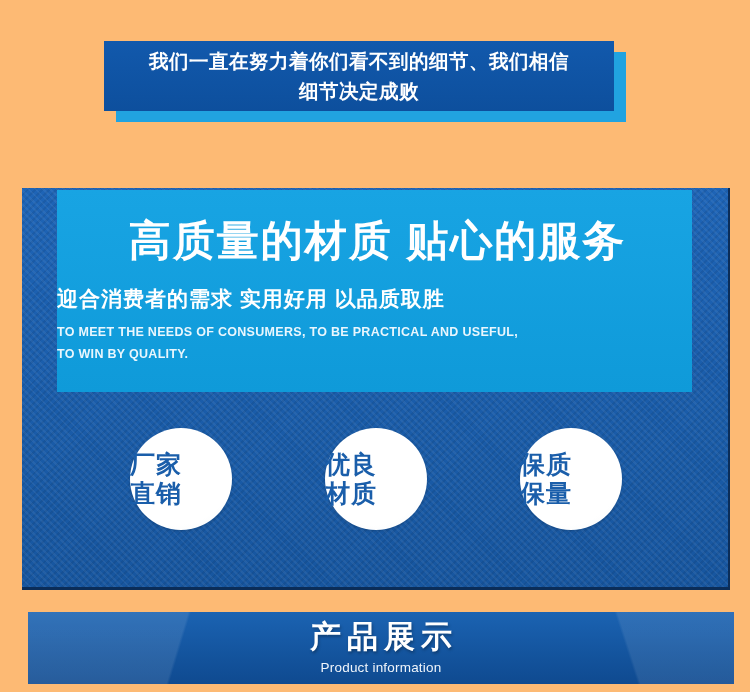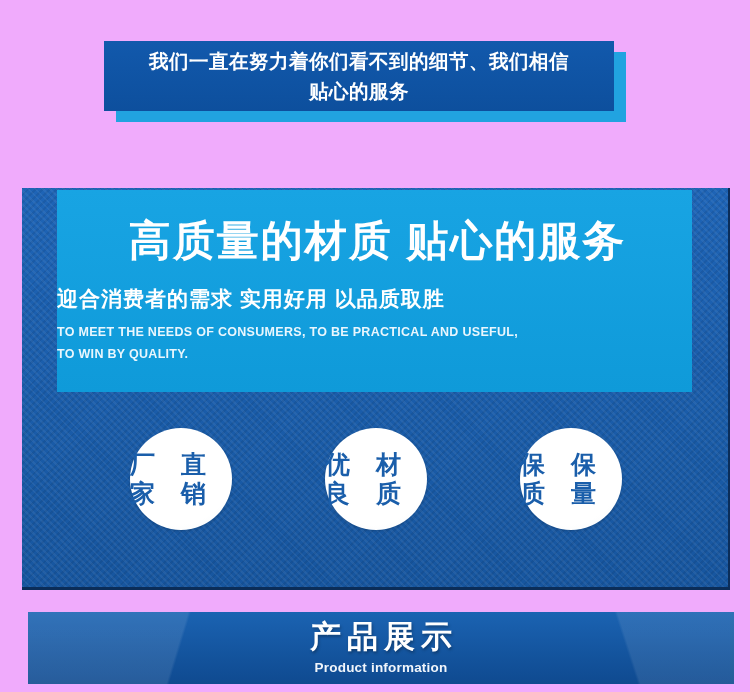--- a/index.html
+++ b/index.html
@@ -13,21 +13,21 @@
     background: #ffffff;
     font-family: "Liberation Sans", "DejaVu Sans", sans-serif;
     overflow: hidden;
     position: relative;
   }
 
   .page {
     position: relative;
     width: 750px;
     height: 692px;
-    background: #f0abfc;
+    background: #fdba74;
     overflow: hidden;
   }
 
   
   .ribbon-wrap {
     position: absolute;
     left: 104px;
     top: 41px;
     width: 510px;
     height: 70px;
@@ -160,22 +160,21 @@
     justify-content: space-between;
     align-items: center;
   }
   .circle {
     width: 102px;
     height: 102px;
     border-radius: 50%;
     background: #fbfcfc;
     background: radial-gradient(circle at 46% 40%, #ffffff 0%, #ffffff 68%, #f2f5f8 100%);
     display: flex;
-    flex-direction: row;
-    align-items: center;
+    flex-direction: column;
     justify-content: center;
     box-shadow: 0 1px 3px rgba(0,0,0,0.18);
   }
   .circle-line {
     color: #1a5eaa;
     font-size: 25px;
     line-height: 29px;
     font-weight: bold;
     letter-spacing: 1px;
   }
@@ -212,36 +211,36 @@
     line-height: 36px;
     font-weight: bold;
     letter-spacing: 6px;
     text-shadow: 1px 2px 3px rgba(0,0,0,0.30);
     padding-left: 6px;
   }
   .footer-en {
     color: #f0f5fb;
     font-size: 13.5px;
     line-height: 20px;
-    font-weight: bold;
+    font-weight: normal;
     letter-spacing: 0.2px;
     margin-top: 3px;
   }
 </style>
 </head>
 <body>
 
 <div class="page">
 
   <div class="ribbon-wrap">
     <div class="ribbon-shadow"></div>
     <div class="ribbon">
       <div class="ribbon-text">
         <span>我们一直在努力着你们看不到的细节、我们相信</span>
-        <span>贴心的服务</span>
+        <span>细节决定成败</span>
       </div>
     </div>
   </div>
 
 
   <div class="texture-block"></div>
 
   <div class="cyan-panel">
     <div class="cyan-headline">高质量的材质 贴心的服务</div>
     <div class="cyan-sub-cn">迎合消费者的需求  实用好用  以品质取胜</div>

